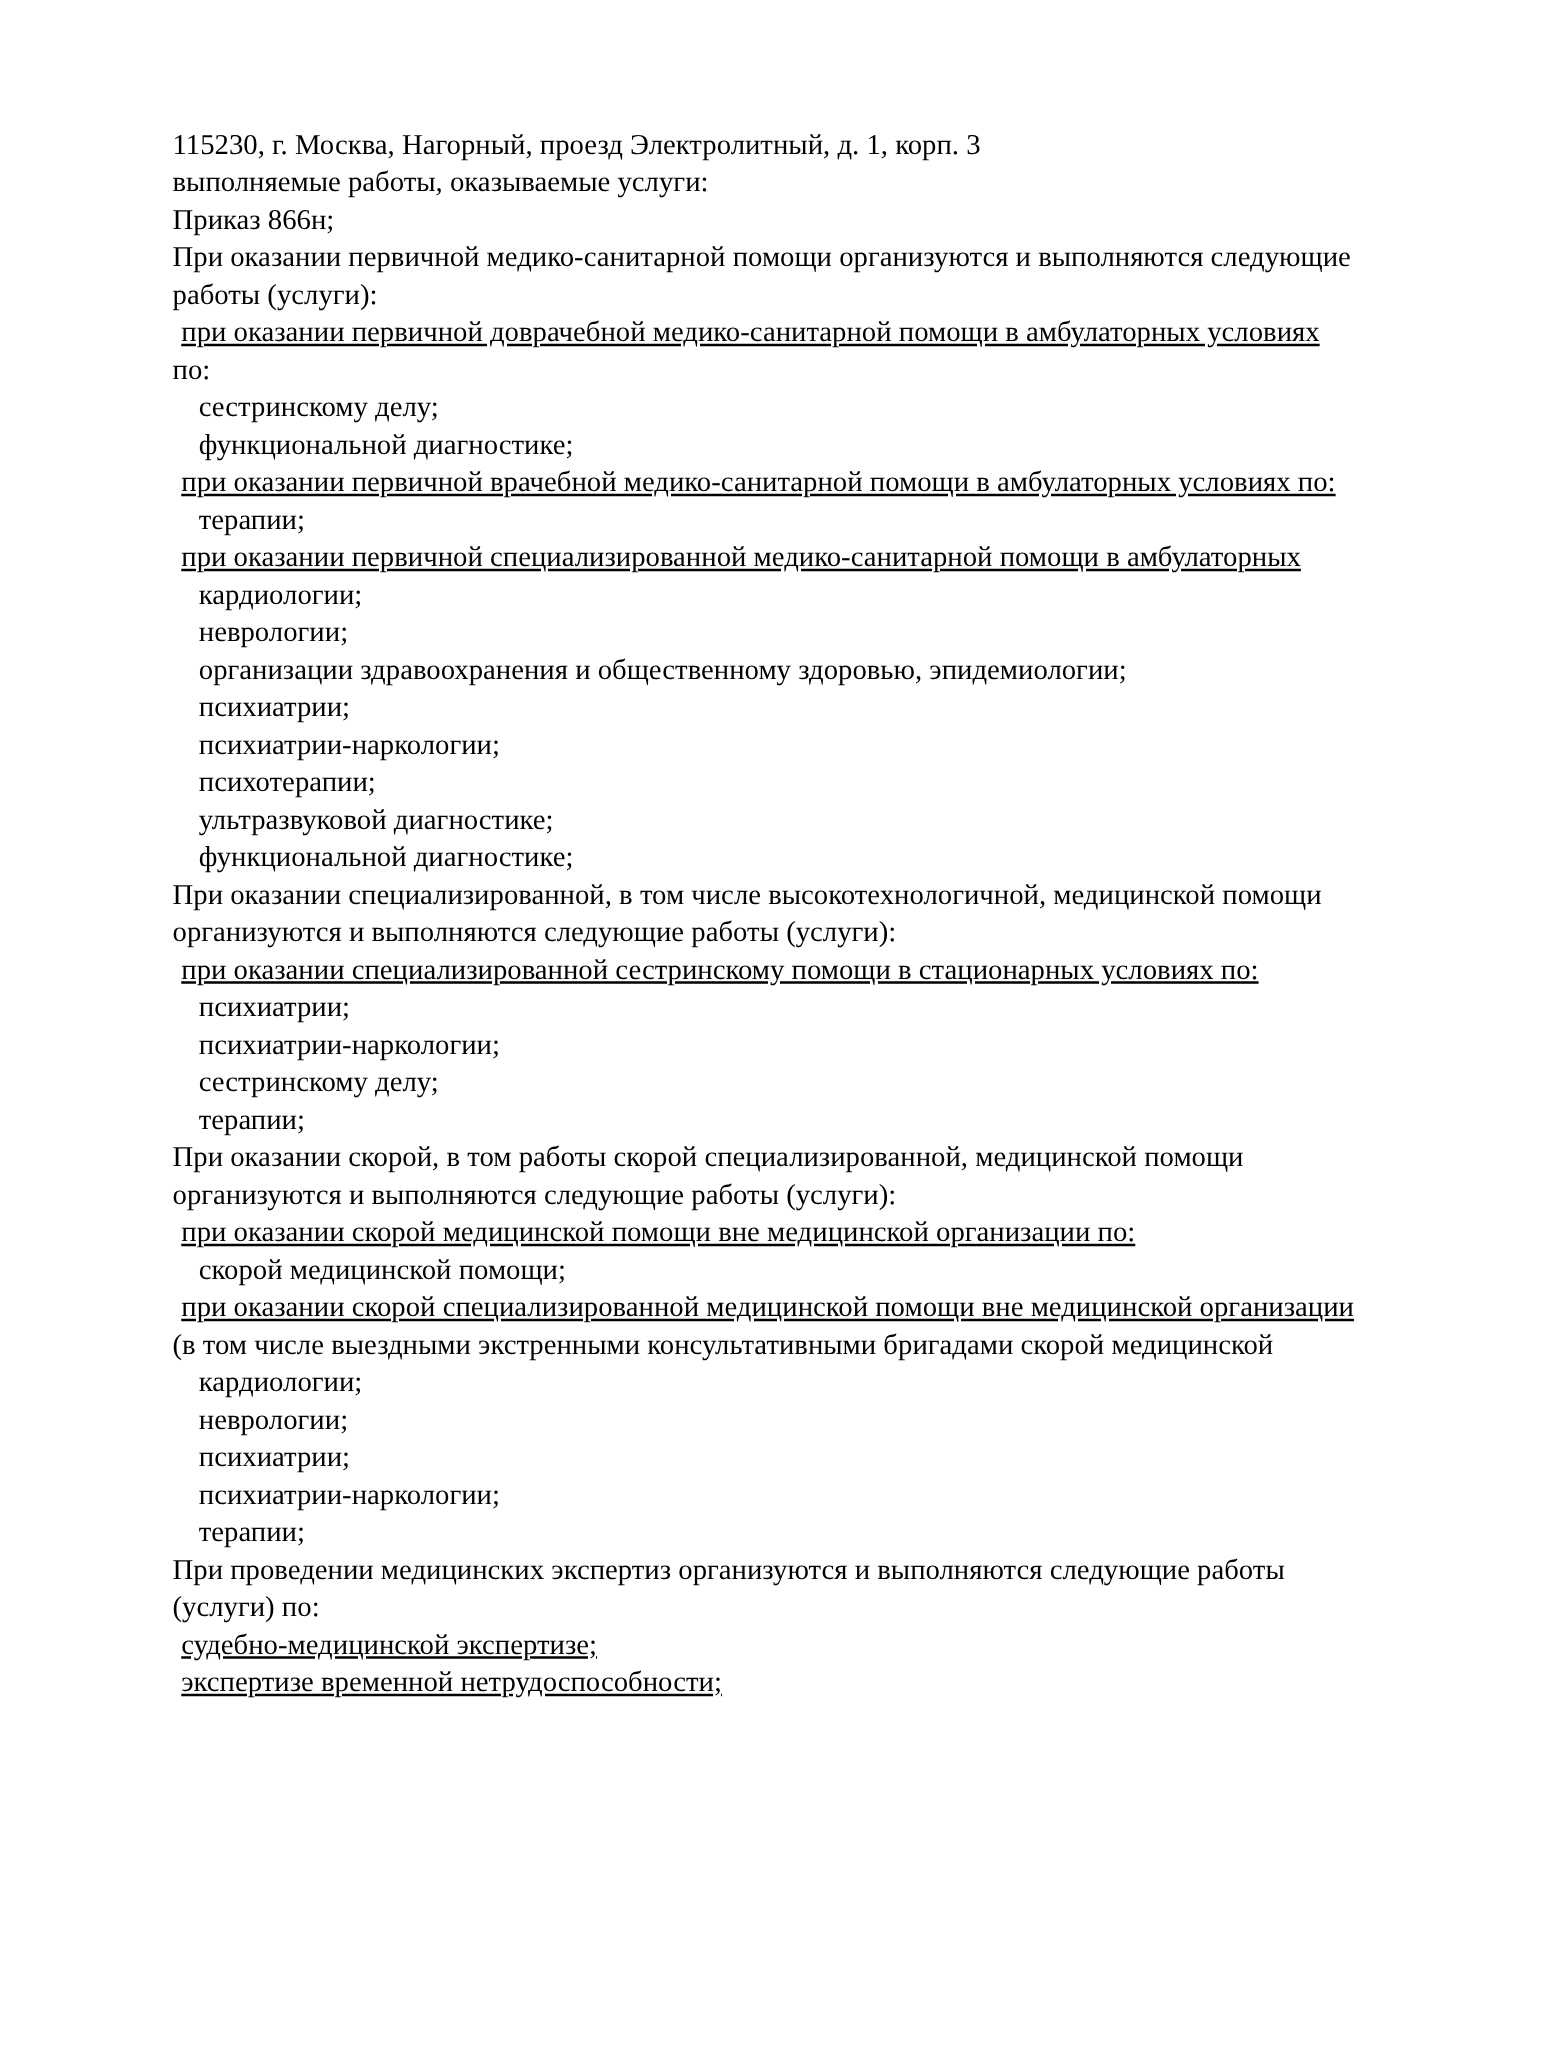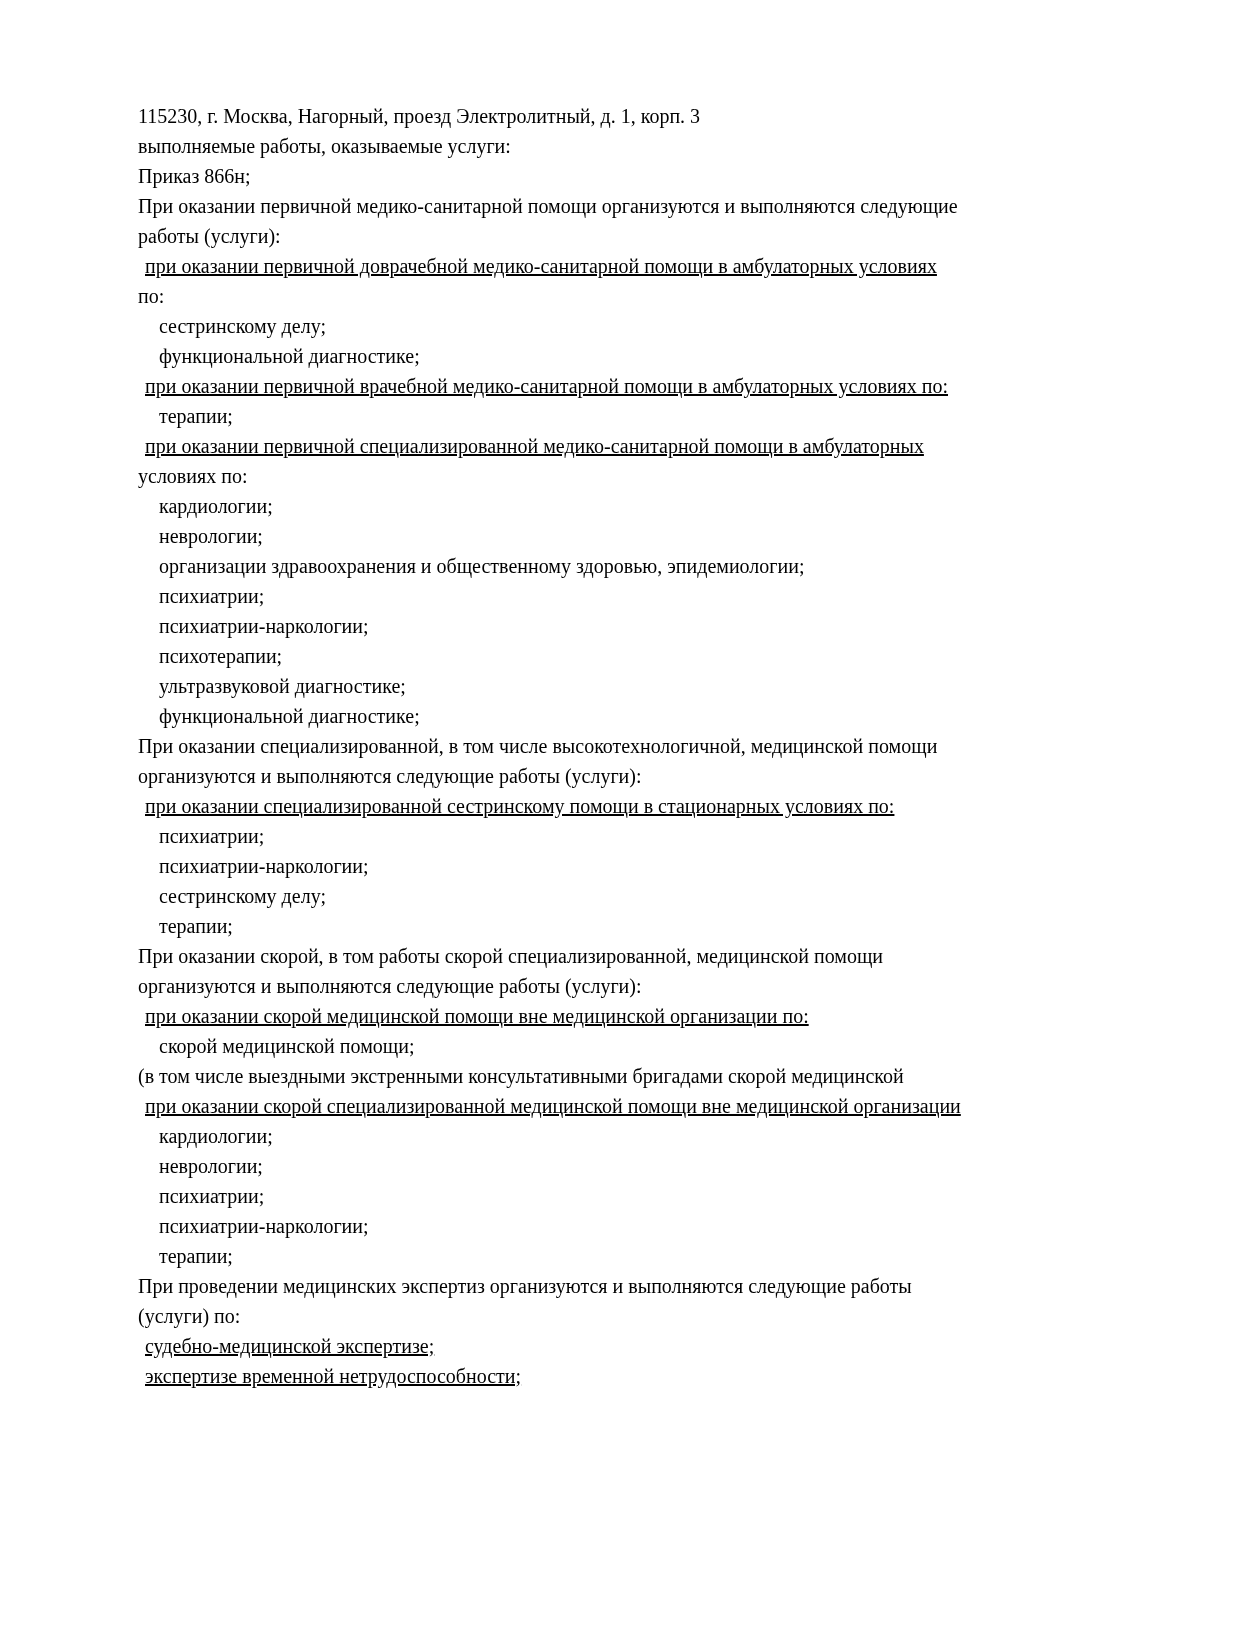--- a/index.html
+++ b/index.html
@@ -11,21 +11,21 @@
     position: relative;
     width: 1240px;
     height: 1650px;
     background: #ffffff;
     overflow: hidden;
     box-sizing: border-box;
     padding: 101px 30px 0 138px;
   }
   .doc-text {
     font-family: "Liberation Serif", "DejaVu Serif", serif;
-    font-size: 20px;
+    font-size: 23px;
     line-height: 30px;
     color: #000000;
   }
   .line {
     white-space: pre;
   }
   .indent-0 { padding-left: 0; }
   .indent-1 { padding-left: 7px; text-decoration: underline; }
   .indent-2 { padding-left: 21px; }
 </style>
@@ -39,42 +39,41 @@
       <div class="line indent-0">Приказ 866н;</div>
       <div class="line indent-0">При оказании первичной медико-санитарной помощи организуются и выполняются следующие</div>
       <div class="line indent-0">работы (услуги):</div>
       <div class="line indent-1">при оказании первичной доврачебной медико-санитарной помощи в амбулаторных условиях</div>
       <div class="line indent-0">по:</div>
       <div class="line indent-2">сестринскому делу;</div>
       <div class="line indent-2">функциональной диагностике;</div>
       <div class="line indent-1">при оказании первичной врачебной медико-санитарной помощи в амбулаторных условиях по:</div>
       <div class="line indent-2">терапии;</div>
       <div class="line indent-1">при оказании первичной специализированной медико-санитарной помощи в амбулаторных</div>
-      <div class="line indent-0">условиях по:</div>
       <div class="line indent-2">кардиологии;</div>
       <div class="line indent-2">неврологии;</div>
       <div class="line indent-2">организации здравоохранения и общественному здоровью, эпидемиологии;</div>
       <div class="line indent-2">психиатрии;</div>
       <div class="line indent-2">психиатрии-наркологии;</div>
       <div class="line indent-2">психотерапии;</div>
       <div class="line indent-2">ультразвуковой диагностике;</div>
       <div class="line indent-2">функциональной диагностике;</div>
       <div class="line indent-0">При оказании специализированной, в том числе высокотехнологичной, медицинской помощи</div>
       <div class="line indent-0">организуются и выполняются следующие работы (услуги):</div>
       <div class="line indent-1">при оказании специализированной сестринскому помощи в стационарных условиях по:</div>
       <div class="line indent-2">психиатрии;</div>
       <div class="line indent-2">психиатрии-наркологии;</div>
       <div class="line indent-2">сестринскому делу;</div>
       <div class="line indent-2">терапии;</div>
       <div class="line indent-0">При оказании скорой, в том работы скорой специализированной, медицинской помощи</div>
       <div class="line indent-0">организуются и выполняются следующие работы (услуги):</div>
       <div class="line indent-1">при оказании скорой медицинской помощи вне медицинской организации по:</div>
       <div class="line indent-2">скорой медицинской помощи;</div>
+      <div class="line indent-1">при оказании скорой специализированной медицинской помощи вне медицинской организации</div>
       <div class="line indent-0">(в том числе выездными экстренными консультативными бригадами скорой медицинской</div>
-      <div class="line indent-1">при оказании скорой специализированной медицинской помощи вне медицинской организации</div>
       <div class="line indent-2">кардиологии;</div>
       <div class="line indent-2">неврологии;</div>
       <div class="line indent-2">психиатрии;</div>
       <div class="line indent-2">психиатрии-наркологии;</div>
       <div class="line indent-2">терапии;</div>
       <div class="line indent-0">При проведении медицинских экспертиз организуются и выполняются следующие работы</div>
       <div class="line indent-0">(услуги) по:</div>
       <div class="line indent-1">судебно-медицинской экспертизе;</div>
       <div class="line indent-1">экспертизе временной нетрудоспособности;</div>
     </div>

